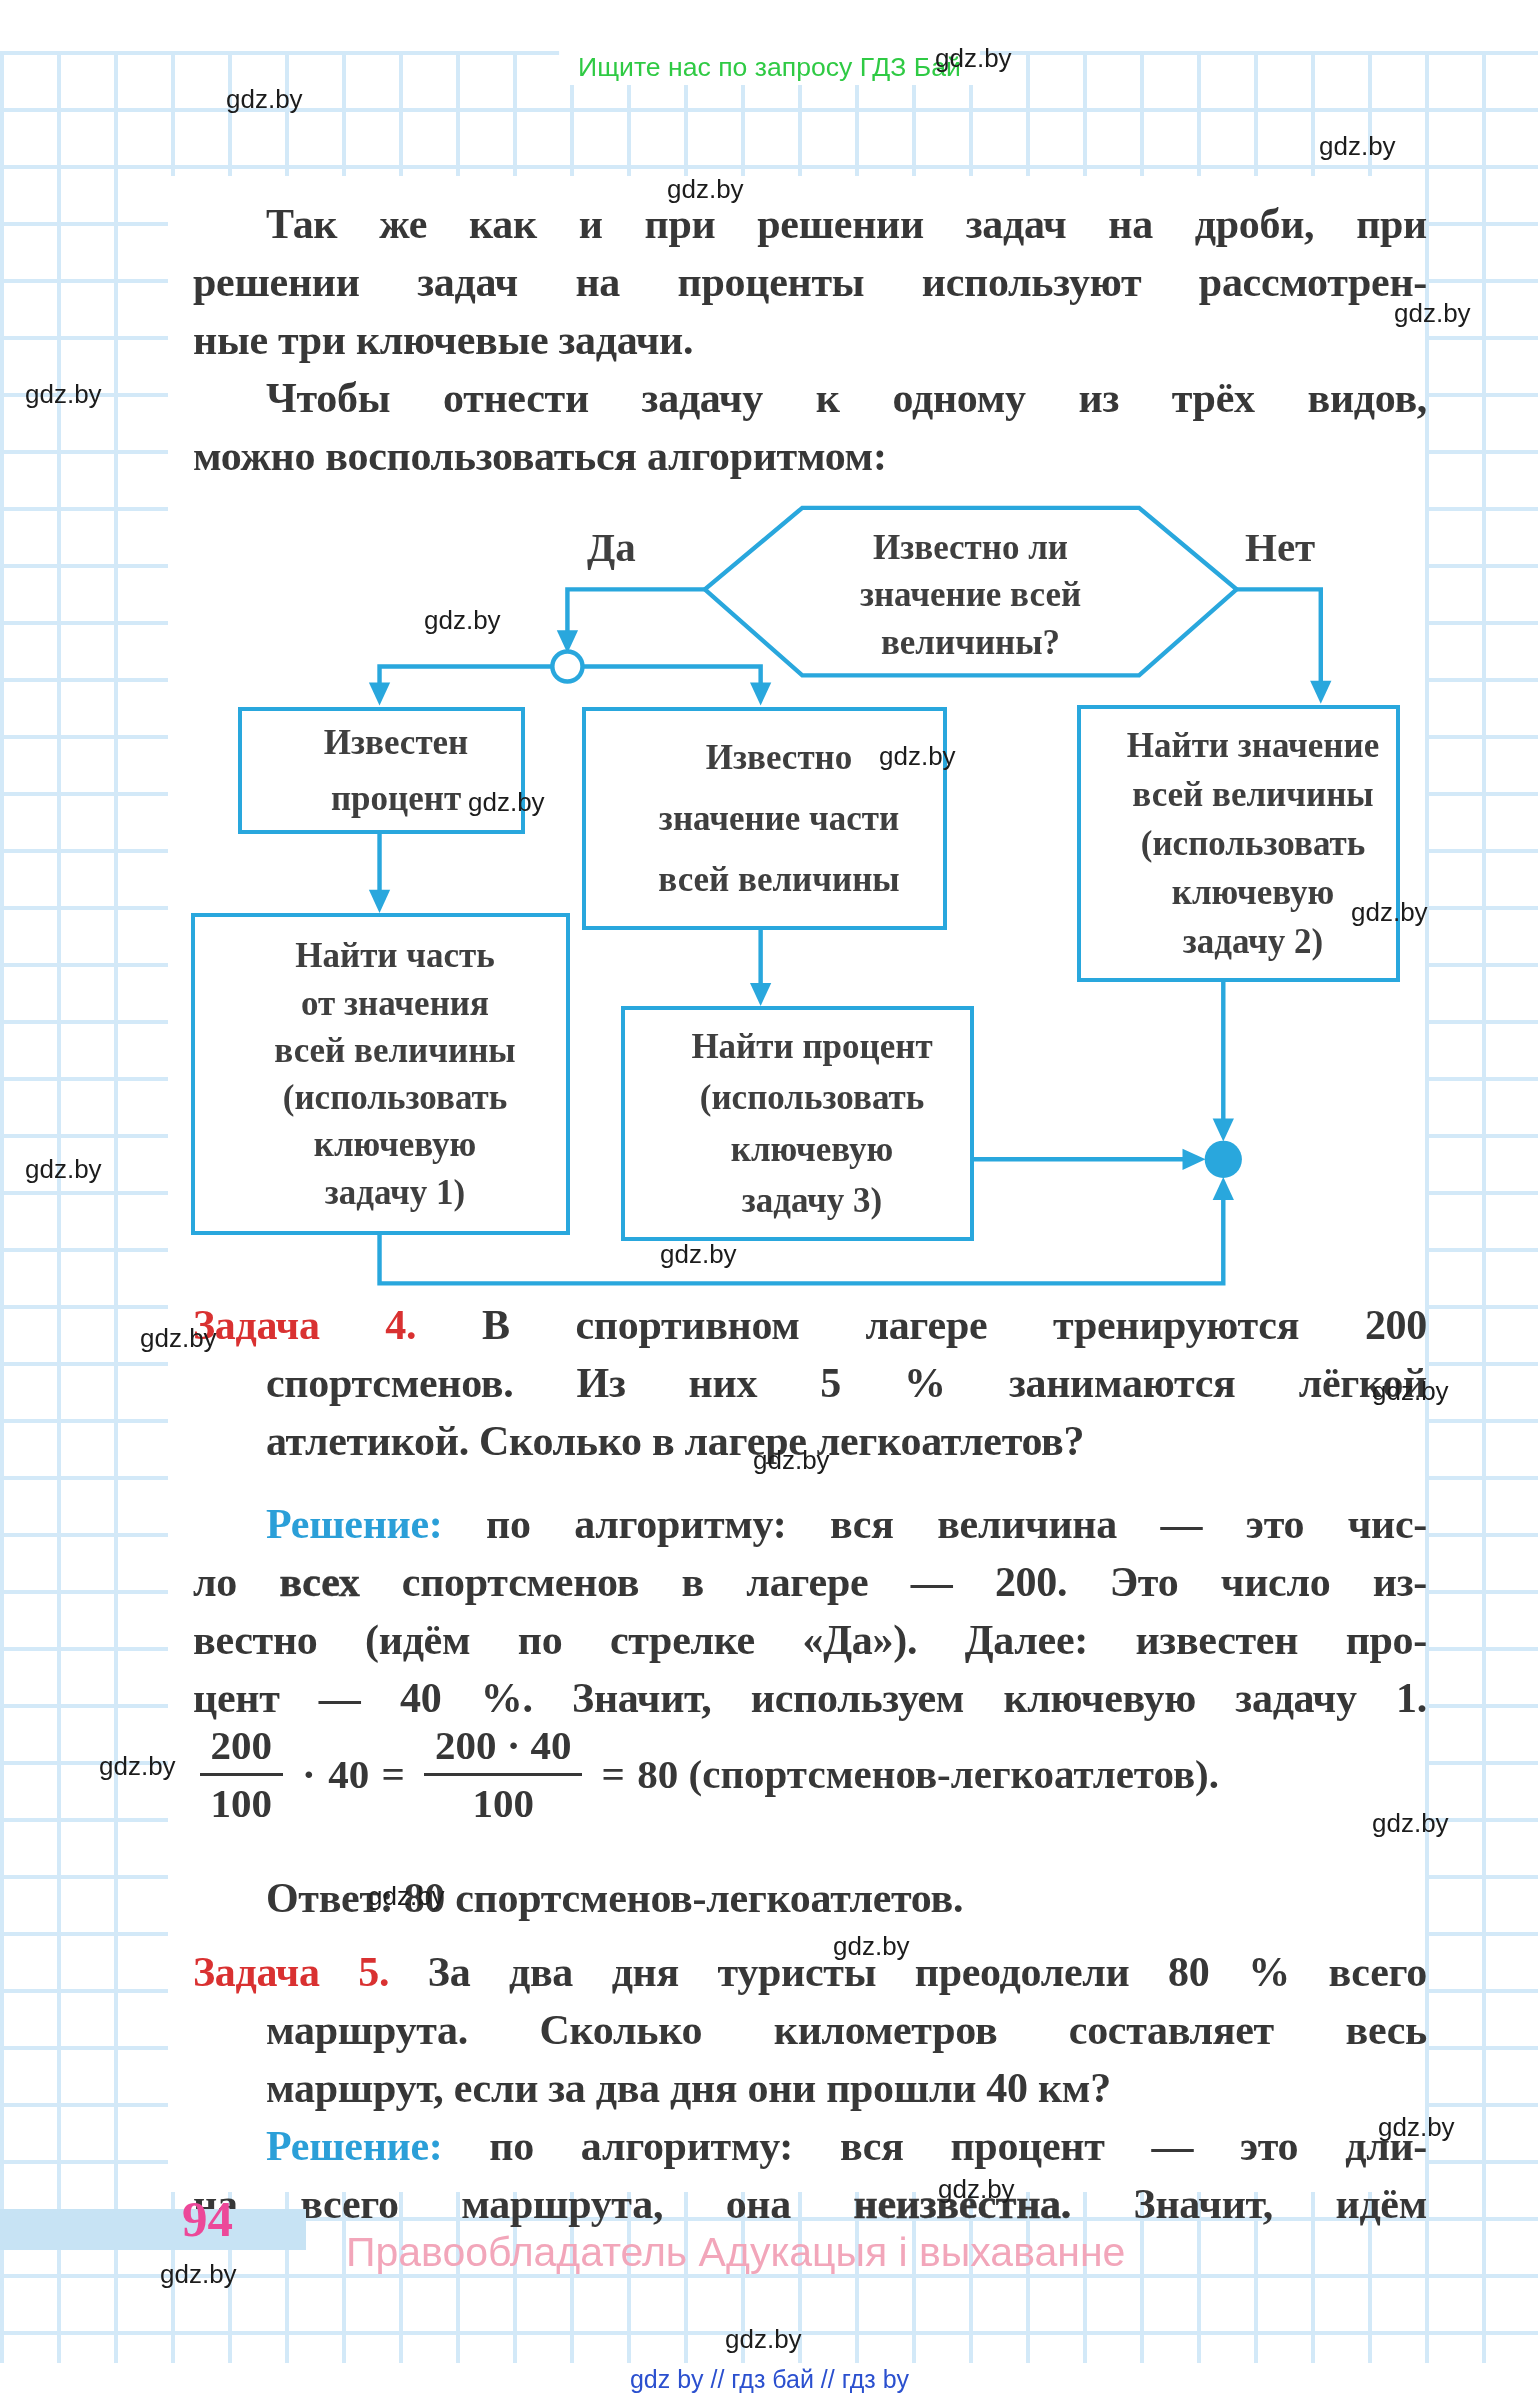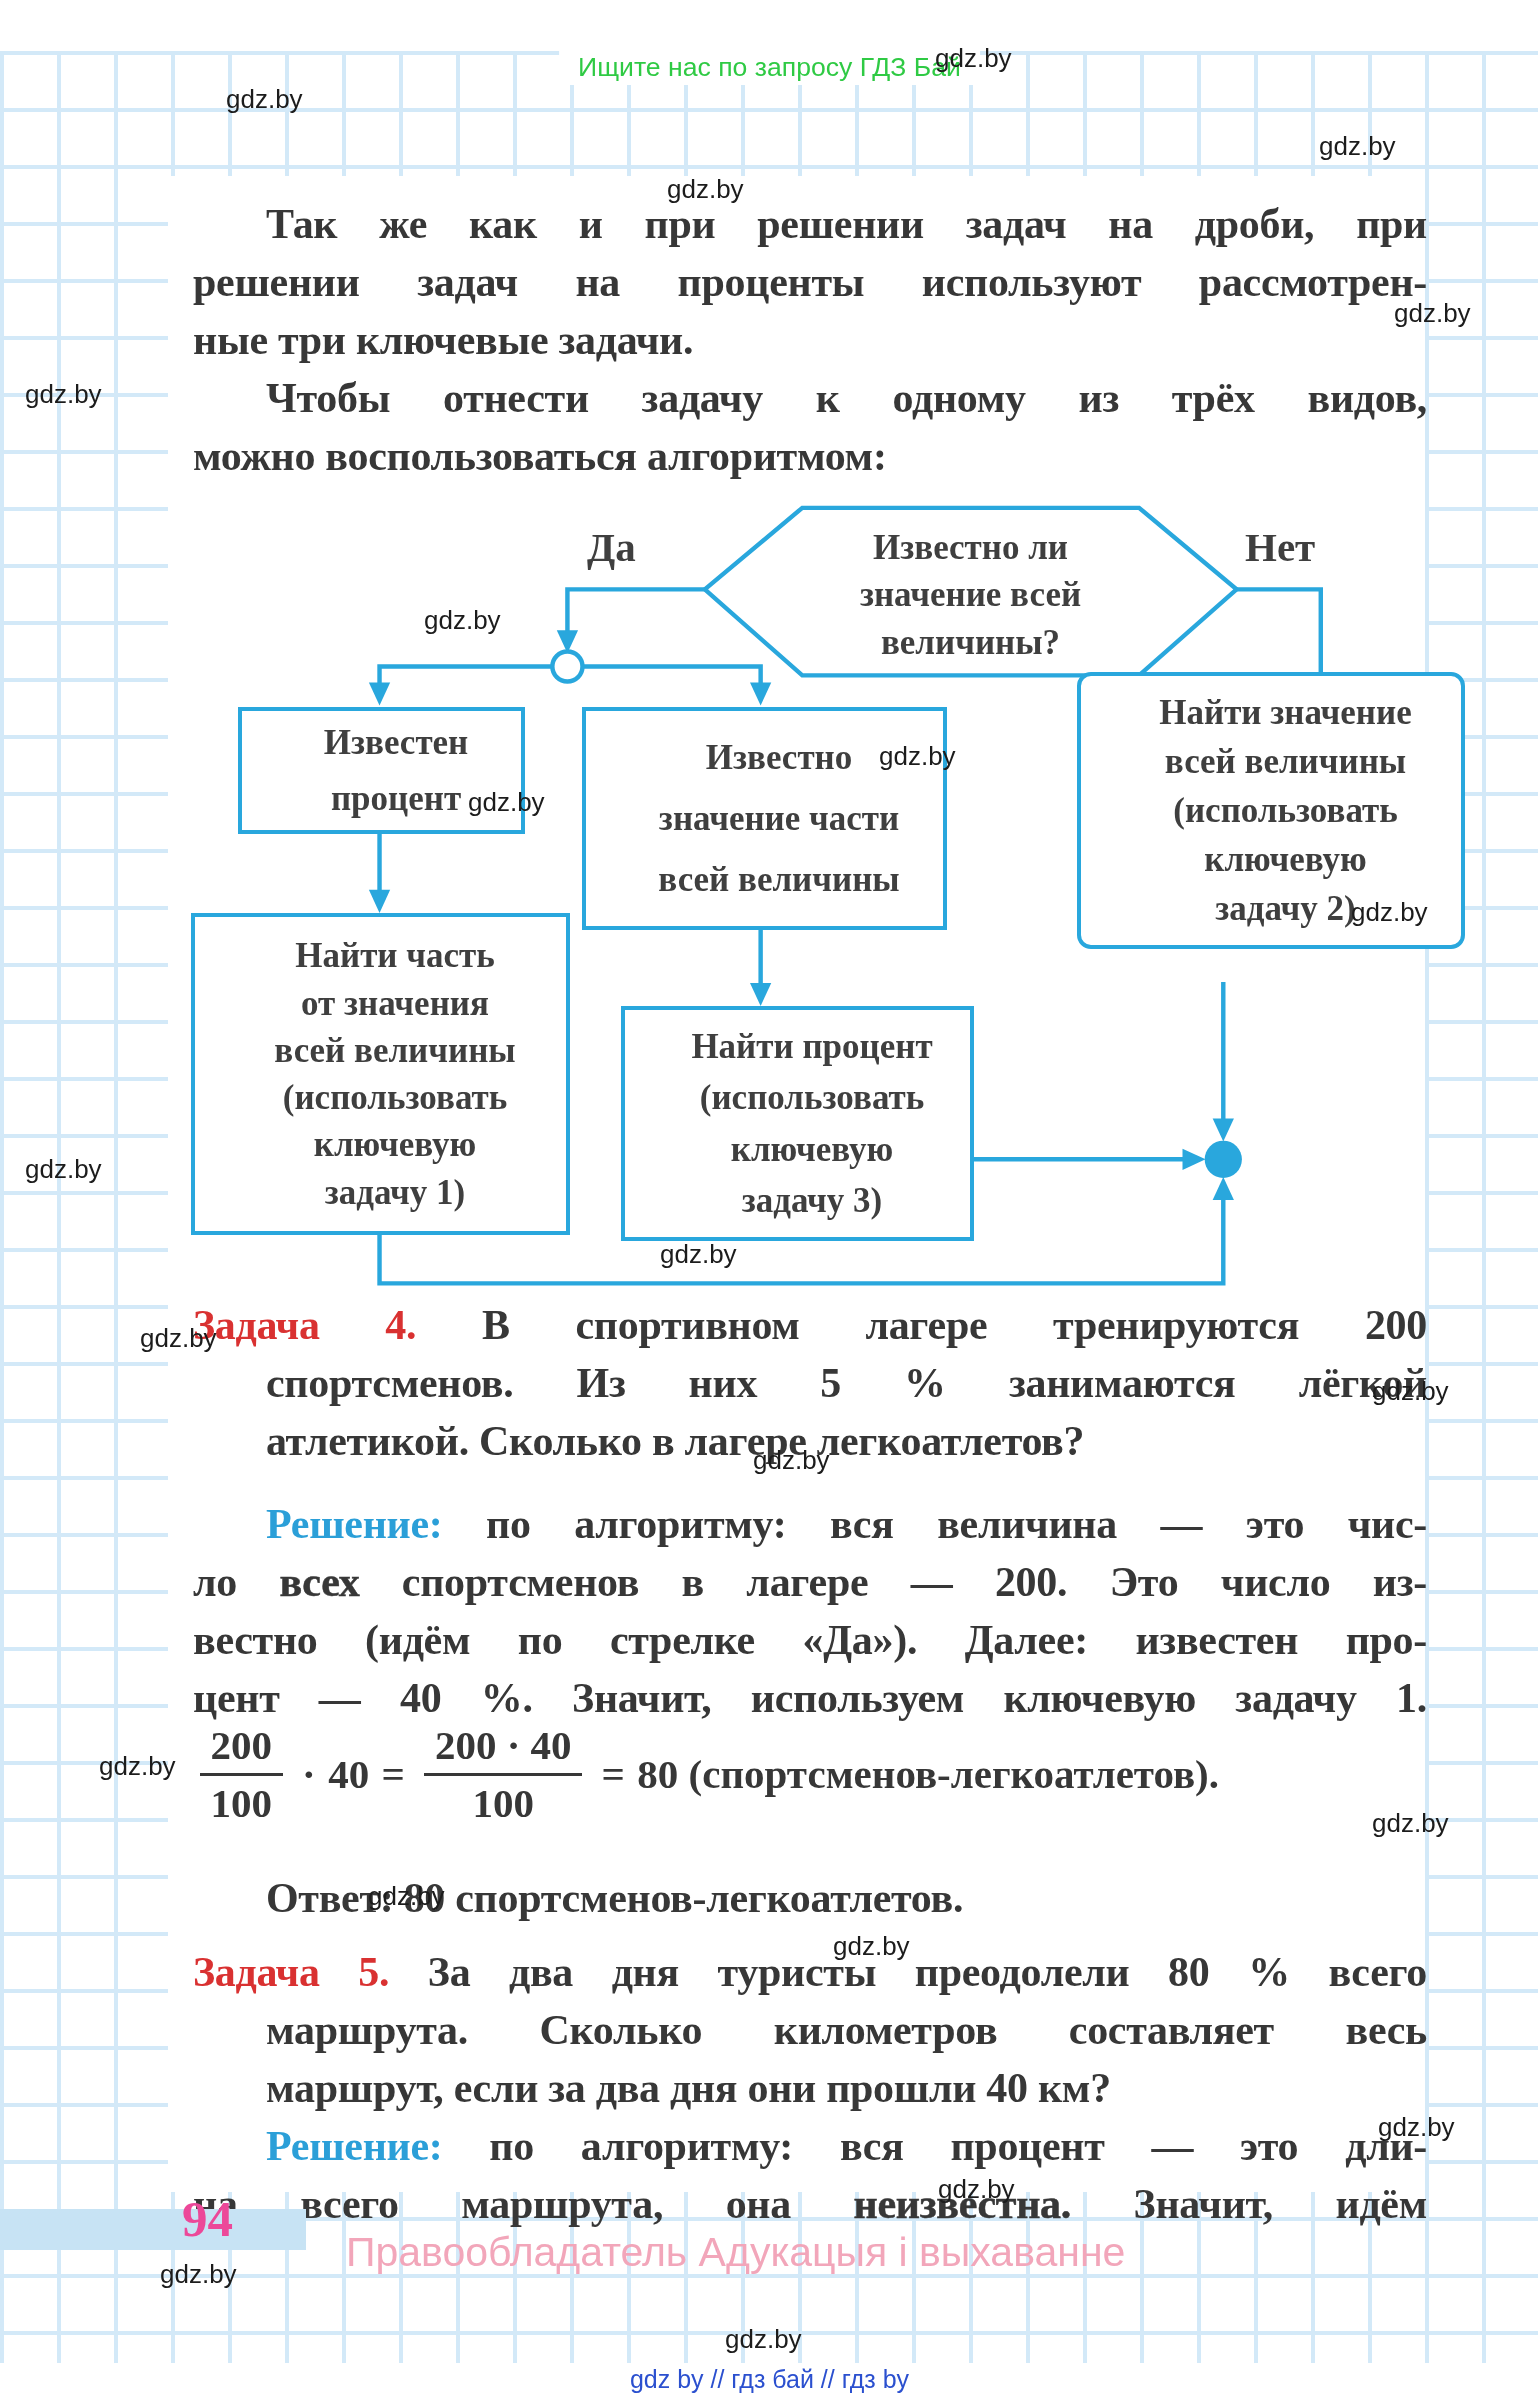--- a/index.html
+++ b/index.html
@@ -111,21 +111,21 @@
     <div>Известен</div>
     <div>процент</div>
   </div>
 
   <div class="fbox lh175" style="left:582px;top:707px;width:365px;height:223px;align-items:center;">
     <div>Известно</div>
     <div>значение части</div>
     <div>всей величины</div>
   </div>
 
-  <div class="fbox lh140" style="left:1077px;top:672px;width:388px;height:277px;border-radius:14px;">
+  <div class="fbox lh140" style="left:1077px;top:705px;width:323px;height:277px;">
     <div>Найти значение</div>
     <div>всей величины</div>
     <div>(использовать</div>
     <div>ключевую</div>
     <div>задачу 2)</div>
   </div>
 
   <div class="fbox lh135" style="left:191px;top:913px;width:379px;height:322px;">
     <div>Найти часть</div>
     <div>от значения</div>

